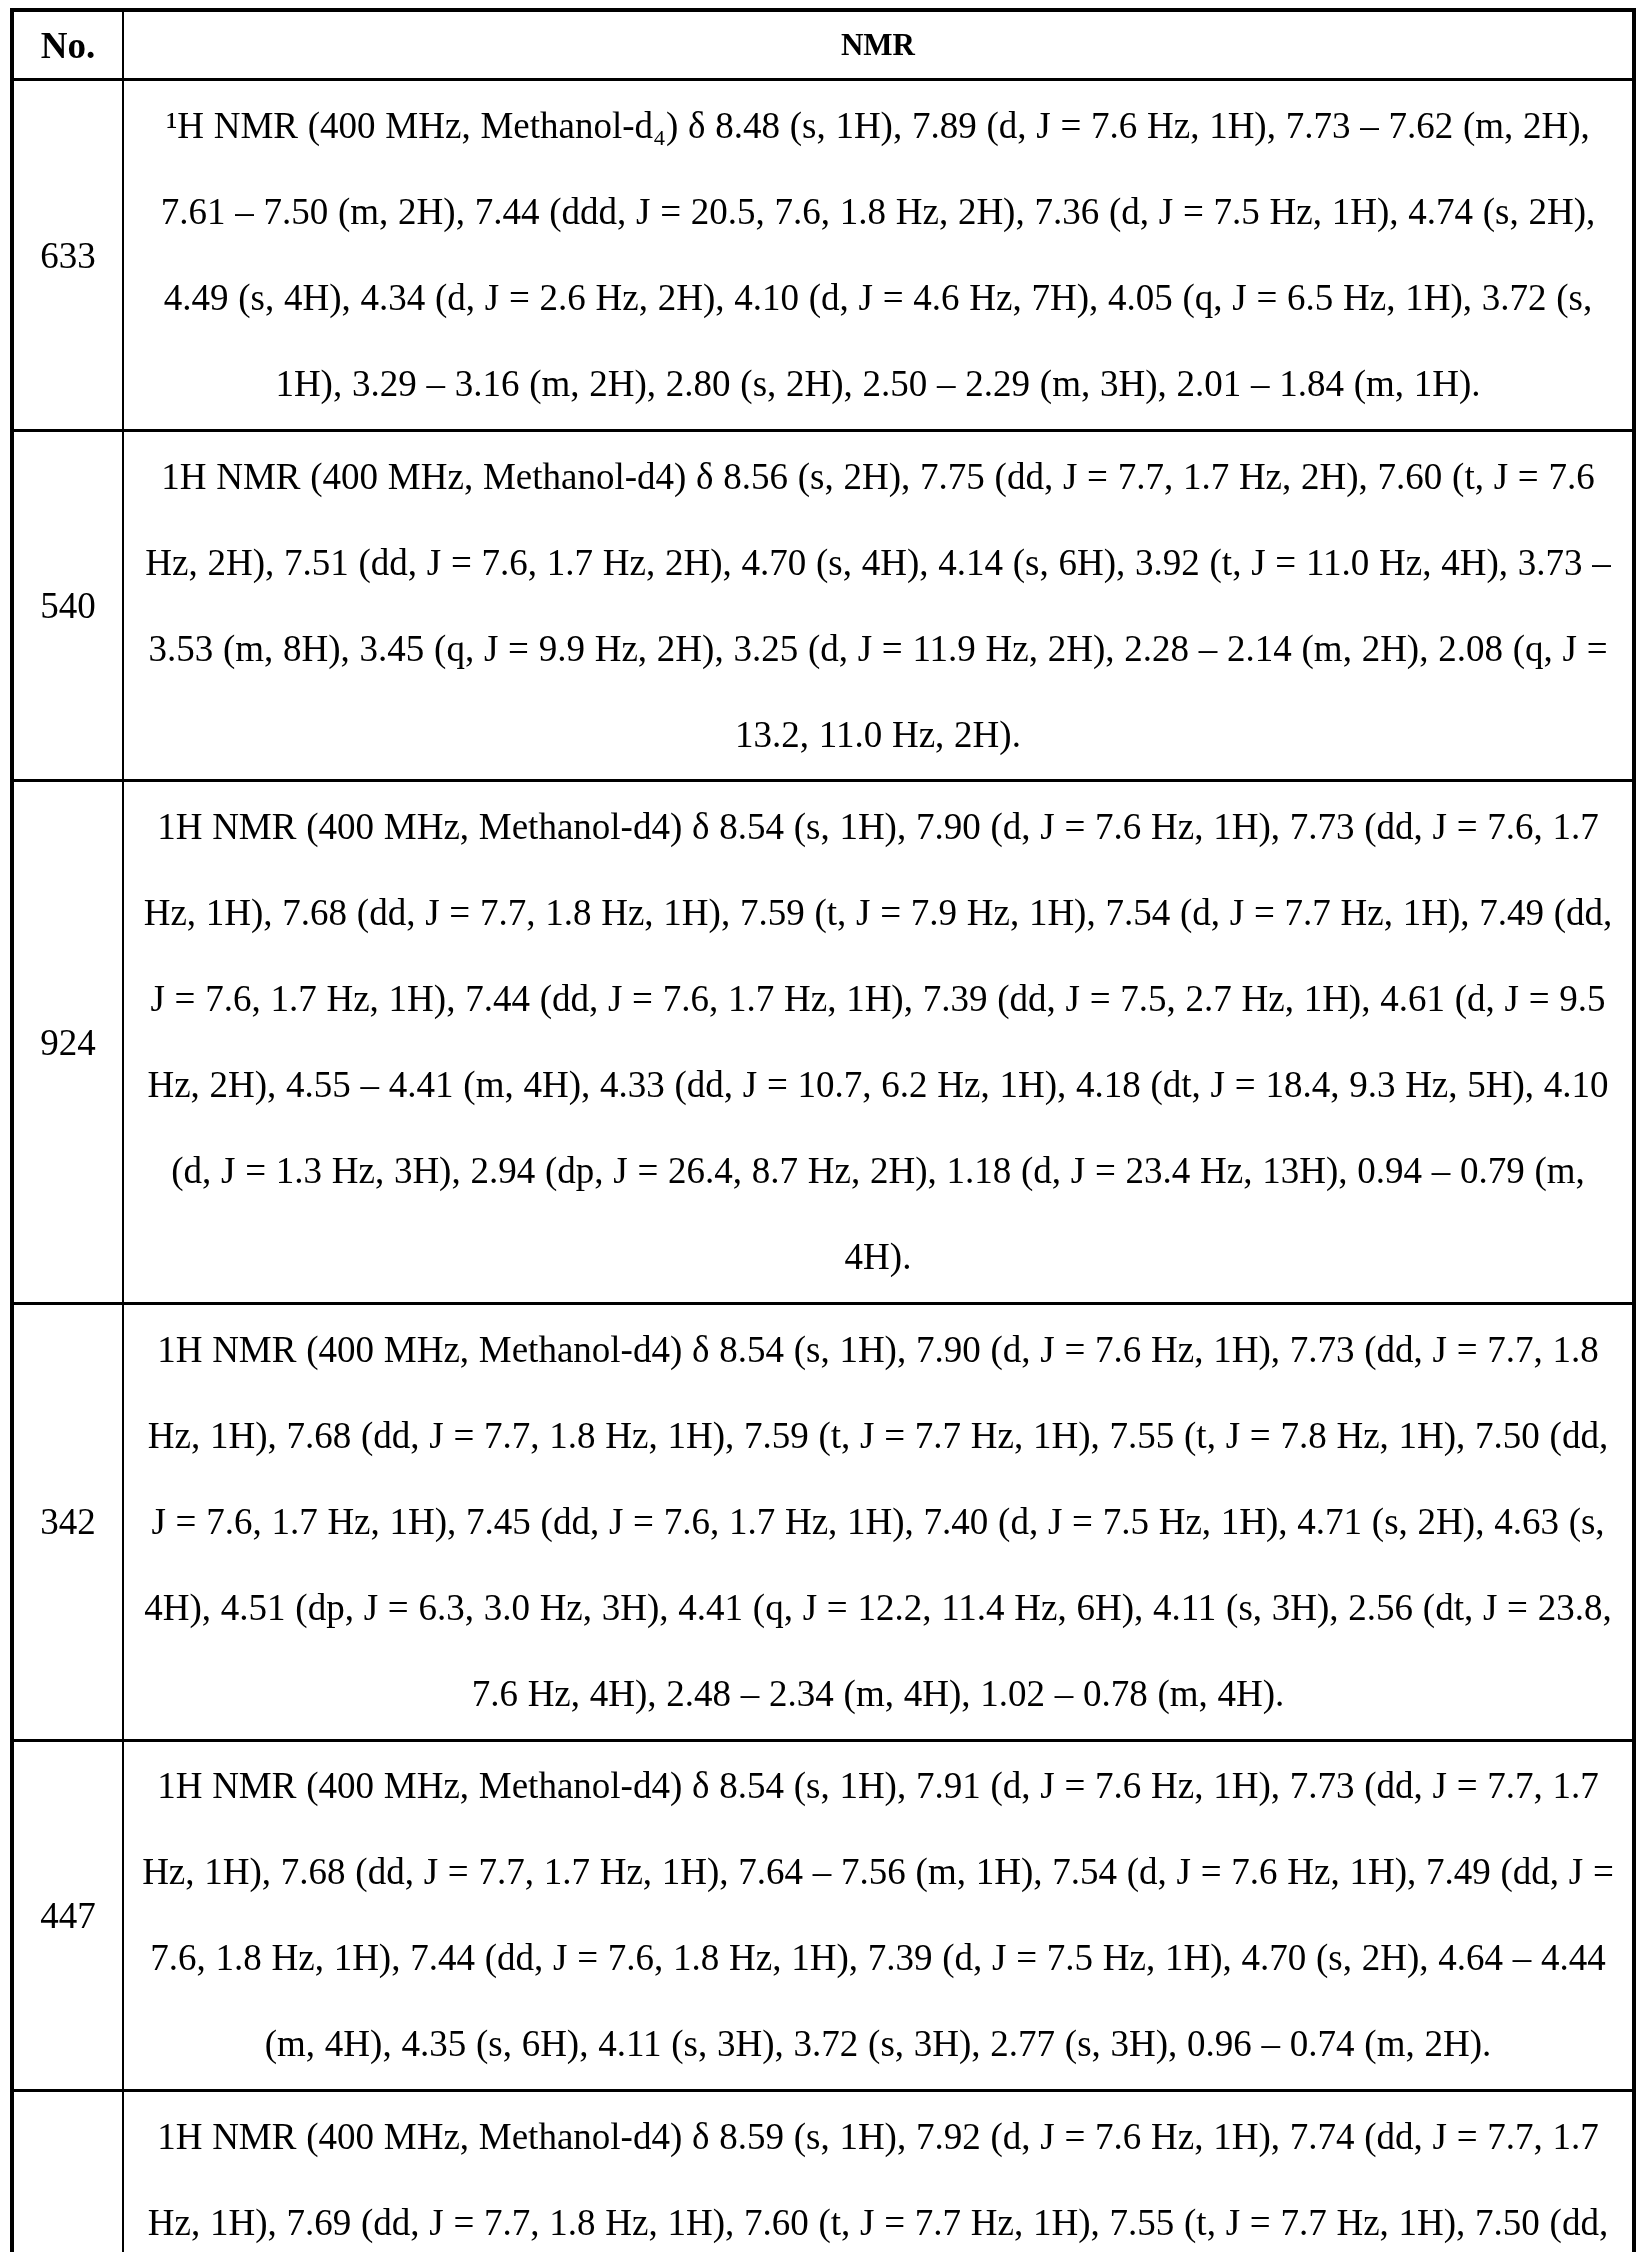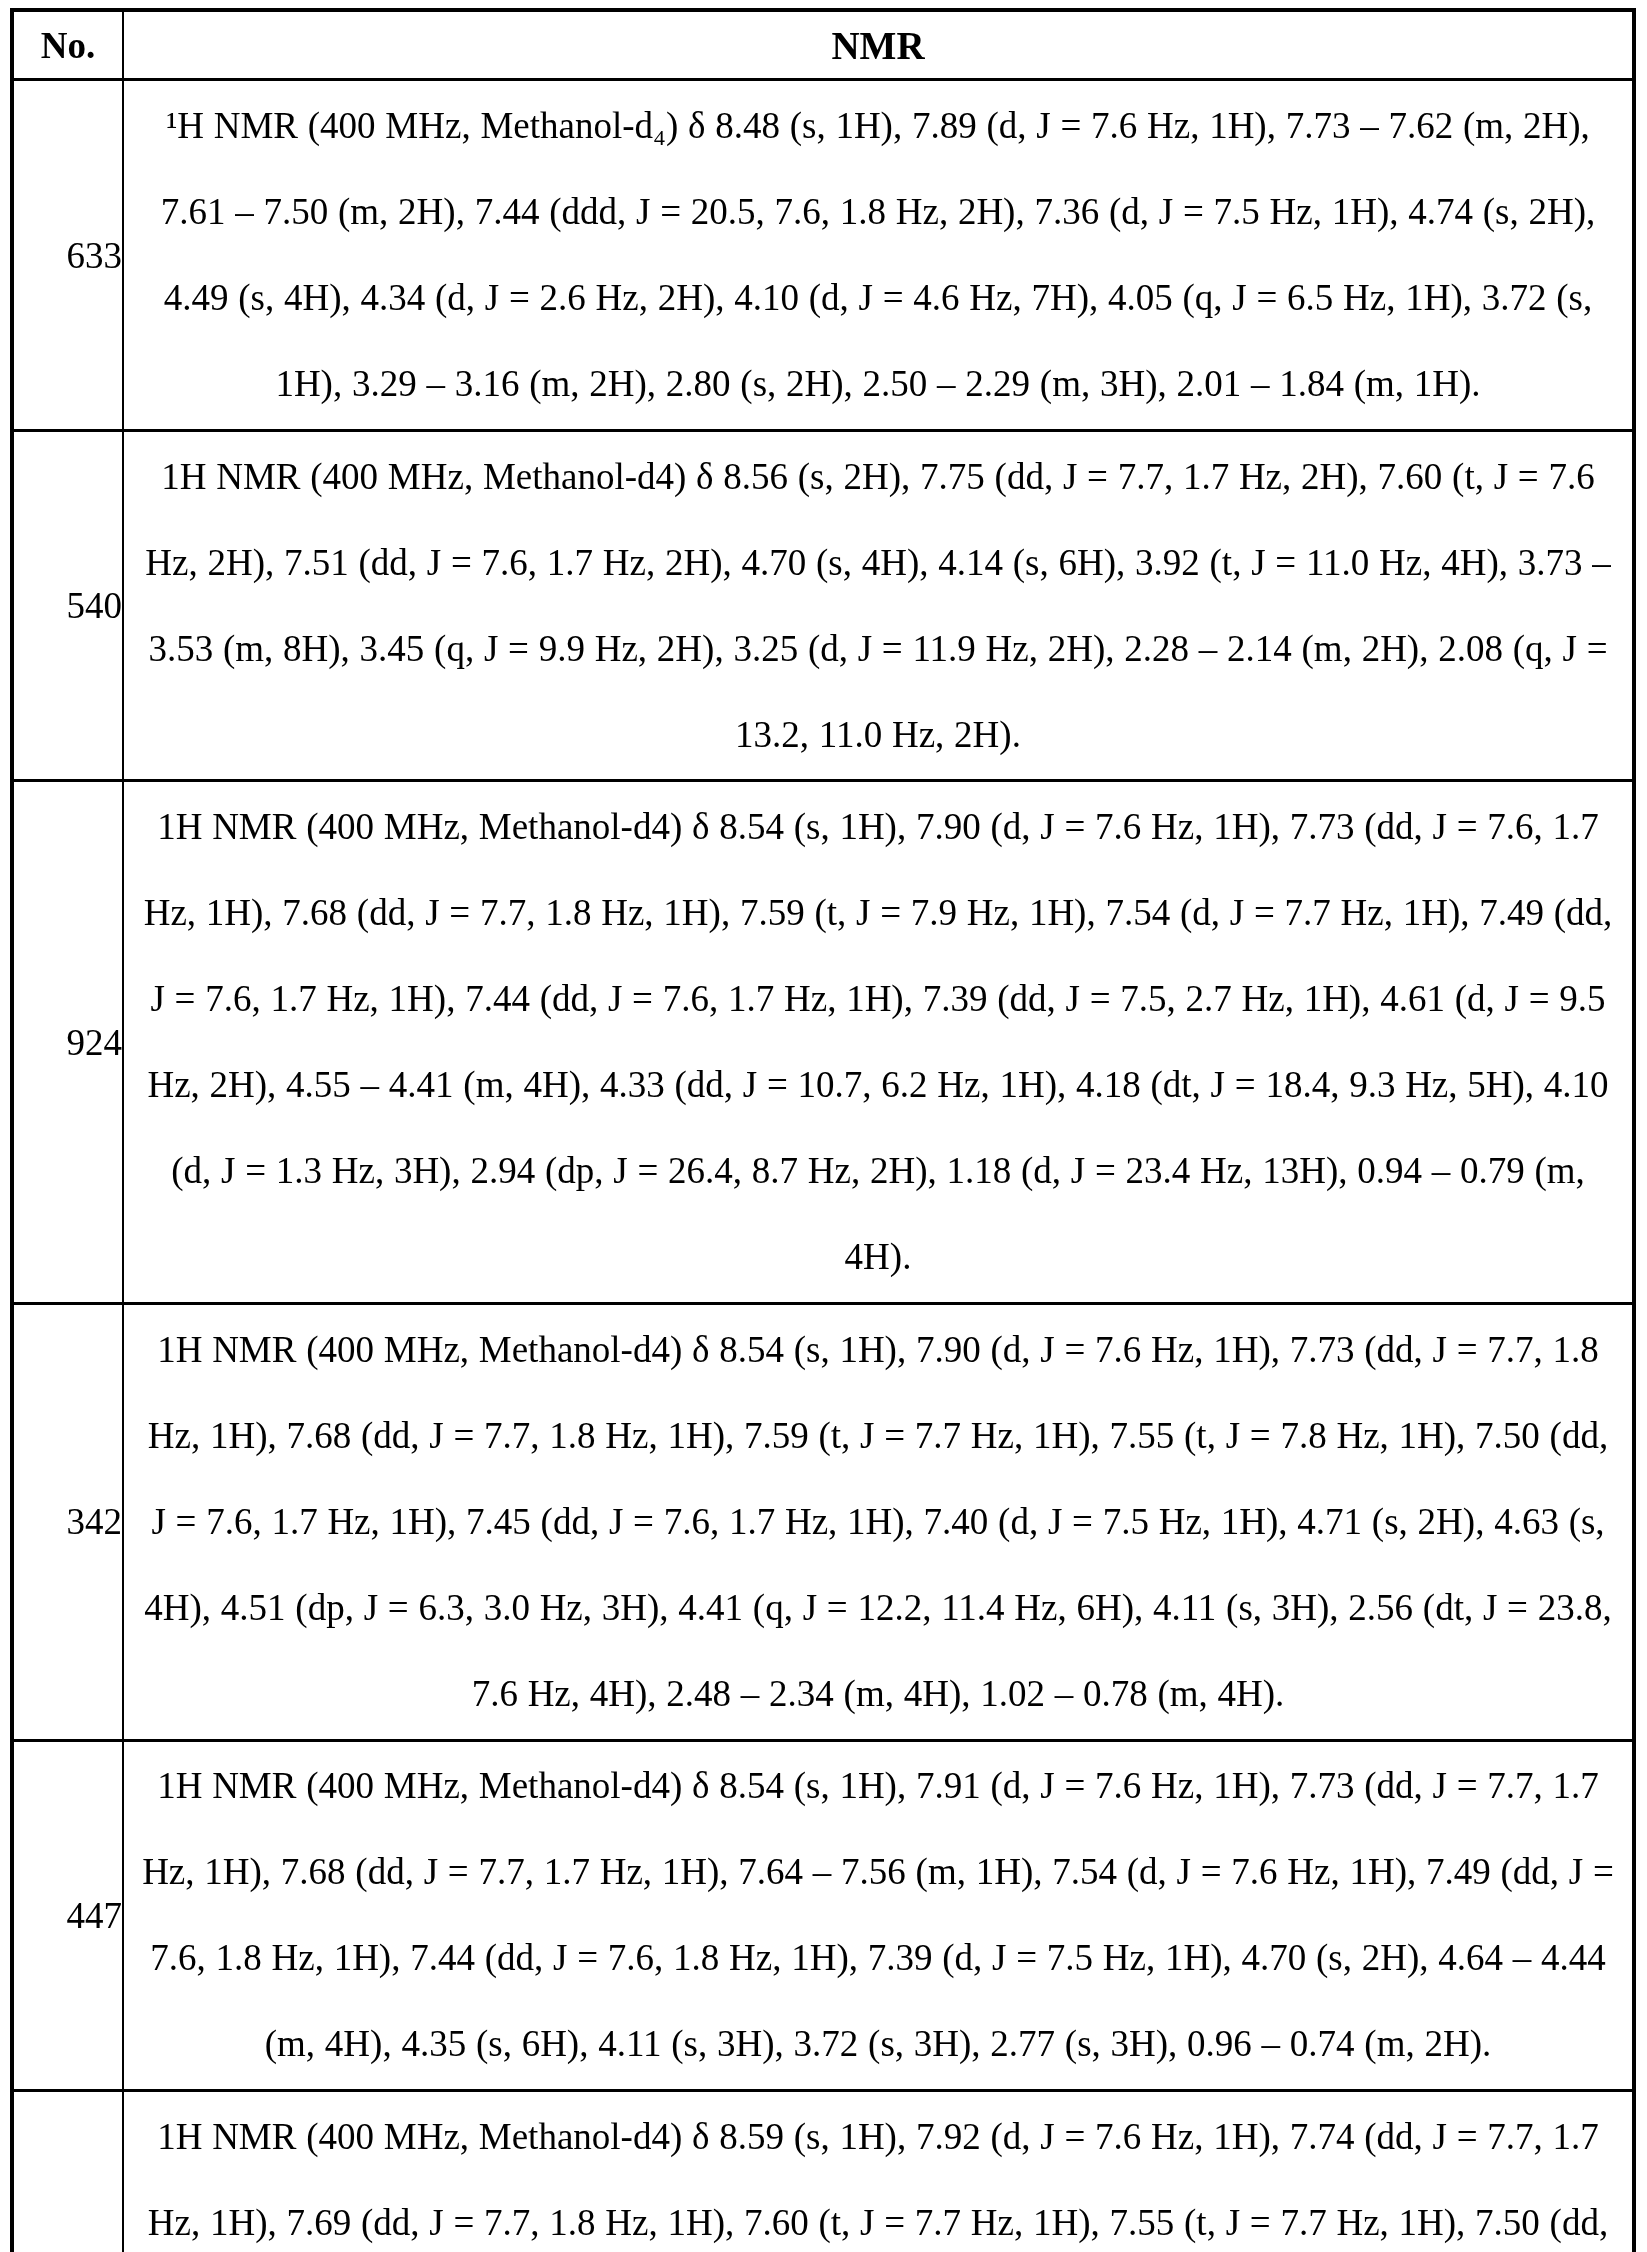--- a/index.html
+++ b/index.html
@@ -38,29 +38,29 @@
   }
   th.header-no {
     font-size: 37px;
     font-weight: bold;
     text-align: center;
     vertical-align: middle;
     height: 66px;
     padding: 0;
   }
   th.header-nmr {
-    font-size: 39px;
+    font-size: 31px;
     font-weight: bold;
     text-align: center;
     vertical-align: middle;
     padding: 0;
   }
   td.no-cell {
     font-size: 37px;
-    text-align: right;
+    text-align: center;
     vertical-align: middle;
     padding: 0;
   }
   td.nmr-cell {
     font-size: 37px;
     line-height: 86px;
     text-align: center;
     vertical-align: middle;
     padding: 1.8px 14.8px;
     word-spacing: 0.5px;

